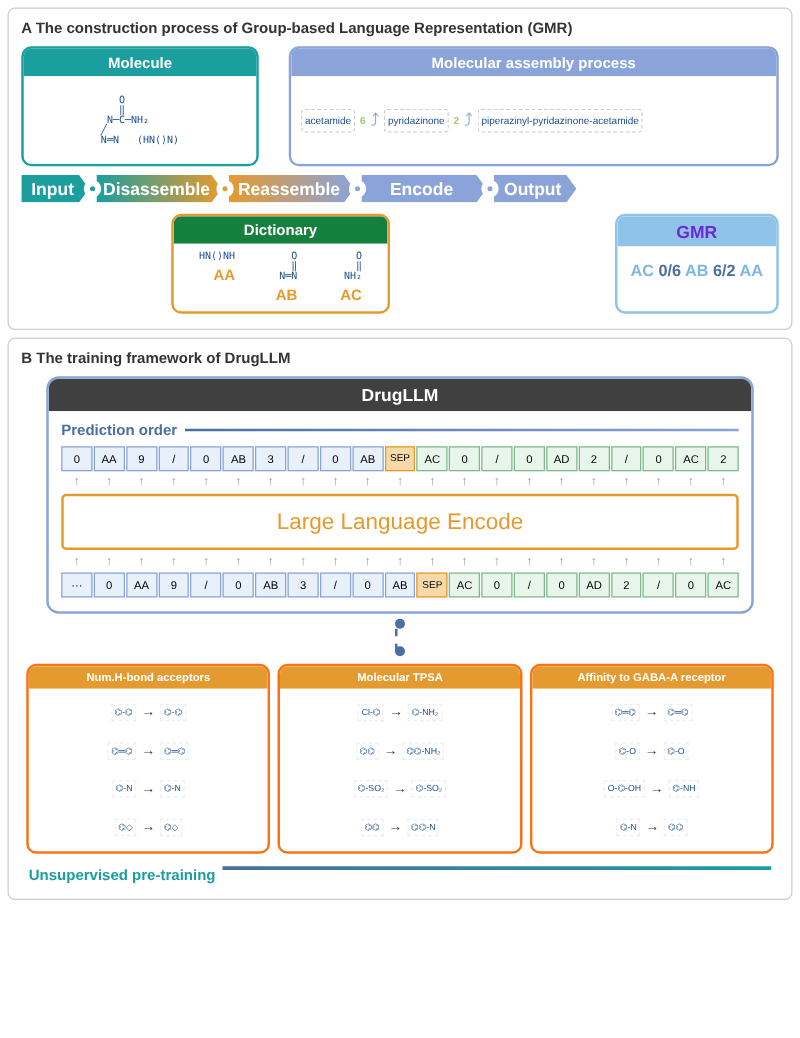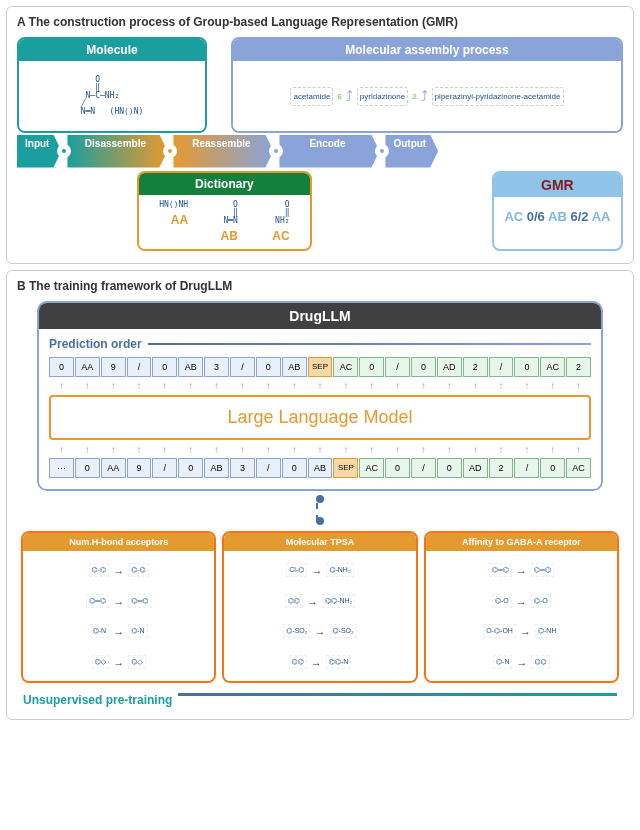--- a/index.html
+++ b/index.html
@@ -4,50 +4,50 @@
 <style>
 *{box-sizing:border-box;margin:0;padding:0}
 body{font-family:Arial,sans-serif;width:640px;background:#fff;font-size:11px}
 .panel{border:1px solid #ccc;border-radius:6px;margin:6px;padding:8px 10px 12px 10px;background:#fff}
 .panel-title{font-weight:bold;color:#333;font-size:12px;margin-bottom:8px}
 
 
 .row-a1{display:flex;gap:24px;margin-bottom:6px}
 .card{border-radius:8px;overflow:hidden}
 .card-head{padding:4px 8px;font-weight:bold;text-align:center;font-size:12px}
-.card-body{padding:6px 8px;background:#fff;display:flex;justify-content:center;align-items:center}
+.card-body{padding:6px 8px;background:#fff;display:flex;align-items:center}
 .molecule-card{flex:0 0 190px;border:2px solid #1b9e9e}
 .molecule-card .card-head{background:#1b9e9e;color:#fff}
 .assembly-card{flex:1;border:2px solid #8aa3d9}
 .assembly-card .card-head{background:#8aa3d9;color:#fff}
 .mol-placeholder{height:70px;display:flex;align-items:center;justify-content:center;color:#1b4f8f;font-size:9px}
 .assembly-body{height:70px;display:flex;align-items:center;gap:4px;font-size:8px;color:#1b4f8f}
 .asm-frag{border:1px dashed #ccc;padding:4px 2px;border-radius:3px;font-size:8px}
 .asm-arrow{color:#8aa3d9;font-size:14px}
 
 .pipeline{display:flex;align-items:center;margin:4px 0 8px 0;height:24px}
-.pipe-tag{color:#fff;font-size:10px;font-weight:bold;padding:3px 12px 19px 8px;clip-path:polygon(0 0,calc(100% - 8px) 0,100% 50%,calc(100% - 8px) 100%,0 100%)}
+.pipe-tag{color:#fff;font-size:14px;font-weight:bold;padding:3px 12px 3px 8px;clip-path:polygon(0 0,calc(100% - 8px) 0,100% 50%,calc(100% - 8px) 100%,0 100%)}
 .pipe-input{background:#1b9e9e}
 .pipe-disassemble{background:linear-gradient(to right,#1b9e9e,#e59a2f);width:100px;display:flex;align-items:center;justify-content:center}
 .pipe-reassemble{background:linear-gradient(to right,#e59a2f,#8aa3d9);width:100px;display:flex;align-items:center;justify-content:center}
 .pipe-encode{background:#8aa3d9;width:100px;display:flex;align-items:center;justify-content:center}
 .pipe-output{background:#8aa3d9}
 .pipe-circle{width:14px;height:14px;border-radius:50%;background:#fff;border:2px solid rgba(255,255,255,0.7);margin:0 -4px;z-index:2;position:relative}
 .pipe-circle::after{content:'';position:absolute;inset:3px;border-radius:50%;background:#8aa3d9}
 .pc-teal::after{background:#1b9e9e}
 .pc-orange::after{background:#e59a2f}
 
 .row-a3{display:flex;gap:180px;margin-top:2px}
 .dict-card{border:2px solid #e59a2f;border-radius:8px;overflow:hidden;width:200px;margin-left:120px}
 .dict-card .card-head{background:#15803d;color:#fff}
 .dict-body{display:flex;justify-content:space-around;padding:6px 4px;background:#fff}
 .dict-item{text-align:right;font-size:9px;color:#1b4f8f}
 .dict-item .lbl{color:#e59a2f;font-weight:bold;font-size:12px;margin-top:4px}
 .gmr-card{border:2px solid #8fc4e8;border-radius:8px;overflow:hidden;width:150px}
-.gmr-card .card-head{background:#8fc4e8;color:#7f1d1d;font-size:14px}
+.gmr-card .card-head{background:#8fc4e8;color:#6d28d9;font-size:14px}
 .gmr-body{padding:12px 6px;text-align:center;font-weight:bold;font-size:13px}
 .gmr-body .tok-ac{color:#7db8e0}
 .gmr-body .tok-num{color:#4a6fa0}
 .gmr-body .tok-ab{color:#7db8e0}
 .gmr-body .tok-aa{color:#7db8e0}
 
 
 .drugllm-card{border:2px solid #8aa3d9;border-radius:10px;margin:4px 20px 10px 20px;overflow:hidden}
 .drugllm-head{background:#404040;color:#fff;text-align:center;font-weight:bold;font-size:14px;padding:5px}
 .drugllm-body{padding:8px 10px;background:#fff}
@@ -208,21 +208,21 @@
           <span>↑</span>
           <span>↑</span>
           <span>↑</span>
           <span>↑</span>
           <span>↑</span>
           <span>↑</span>
           <span>↑</span>
           <span>↑</span>
           <span>↑</span>
         </div>
-      <div class="llm-box">Large Language Model</div>
+      <div class="llm-box">Large Language Encode</div>
       <div class="arrow-row" id="ar2">
           <span>↑</span>
           <span>↑</span>
           <span>↑</span>
           <span>↑</span>
           <span>↑</span>
           <span>↑</span>
           <span>↑</span>
           <span>↑</span>
           <span>↑</span>

